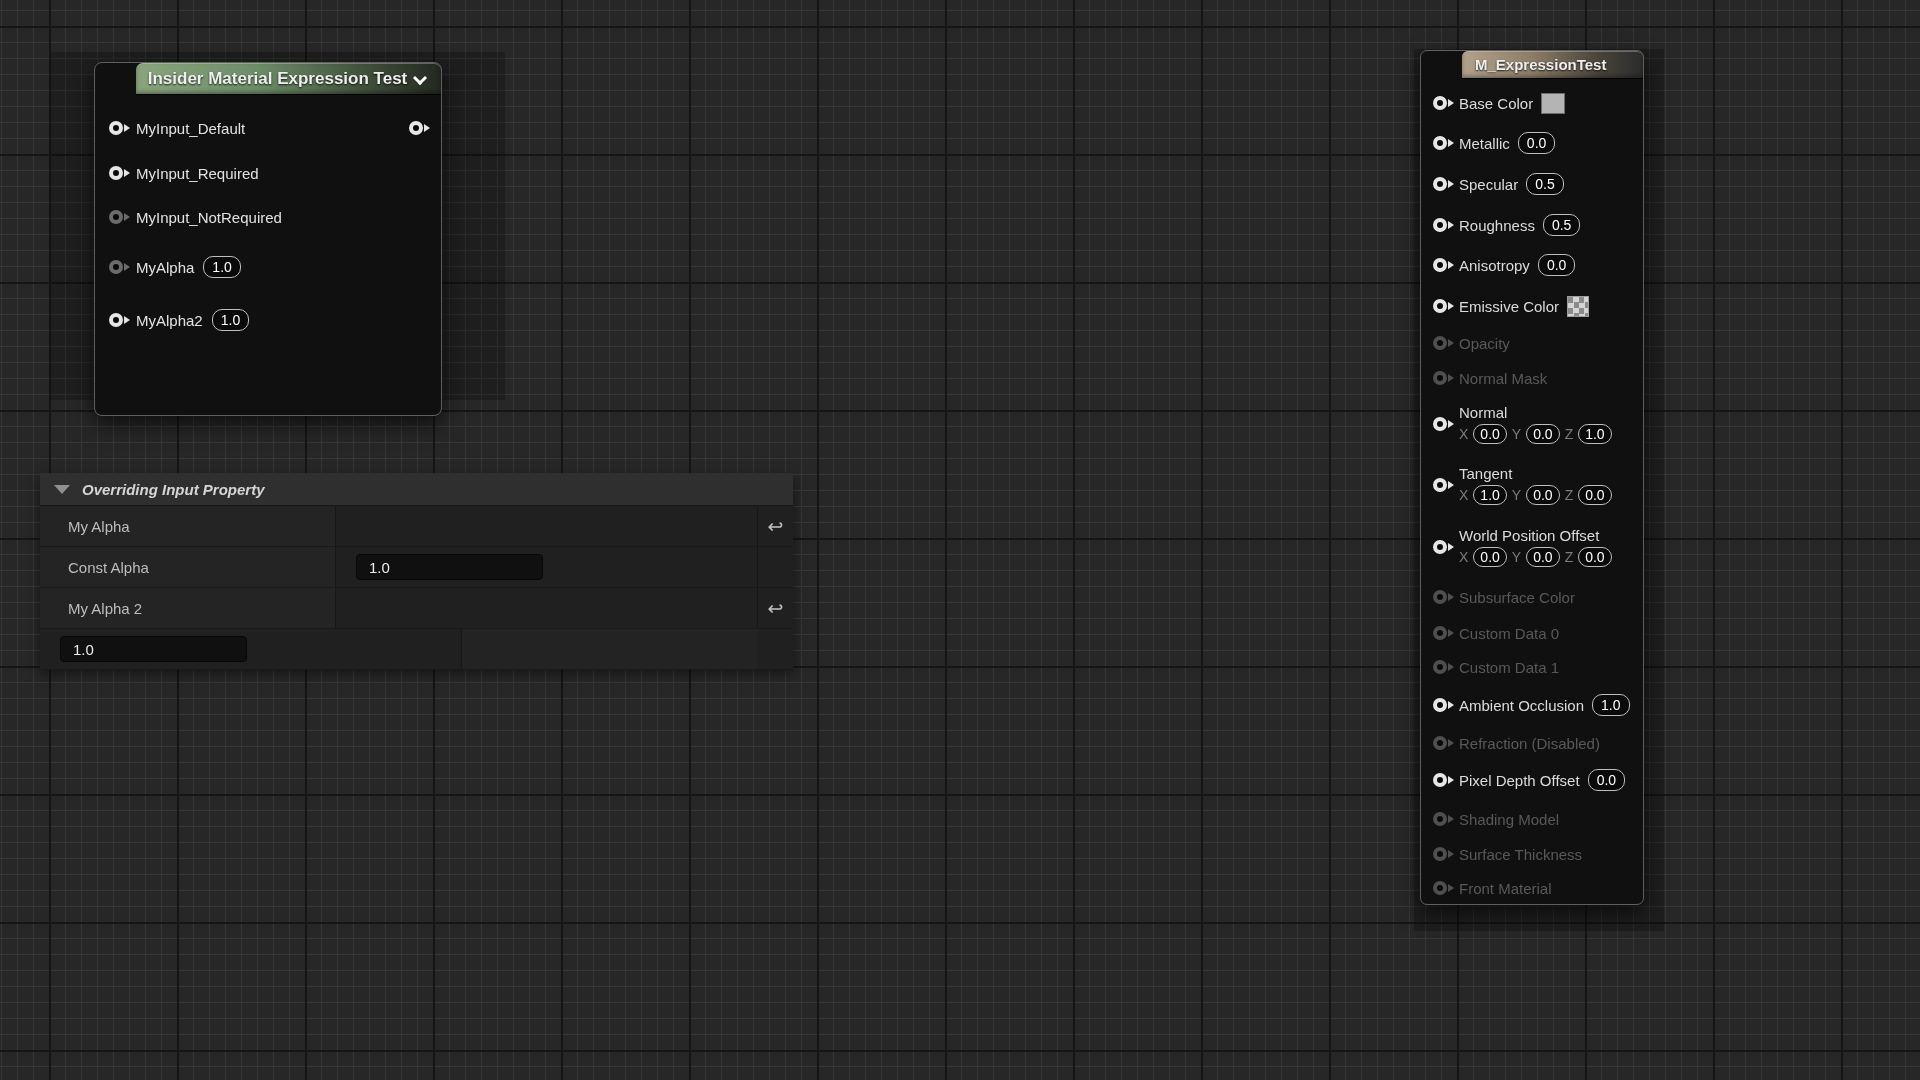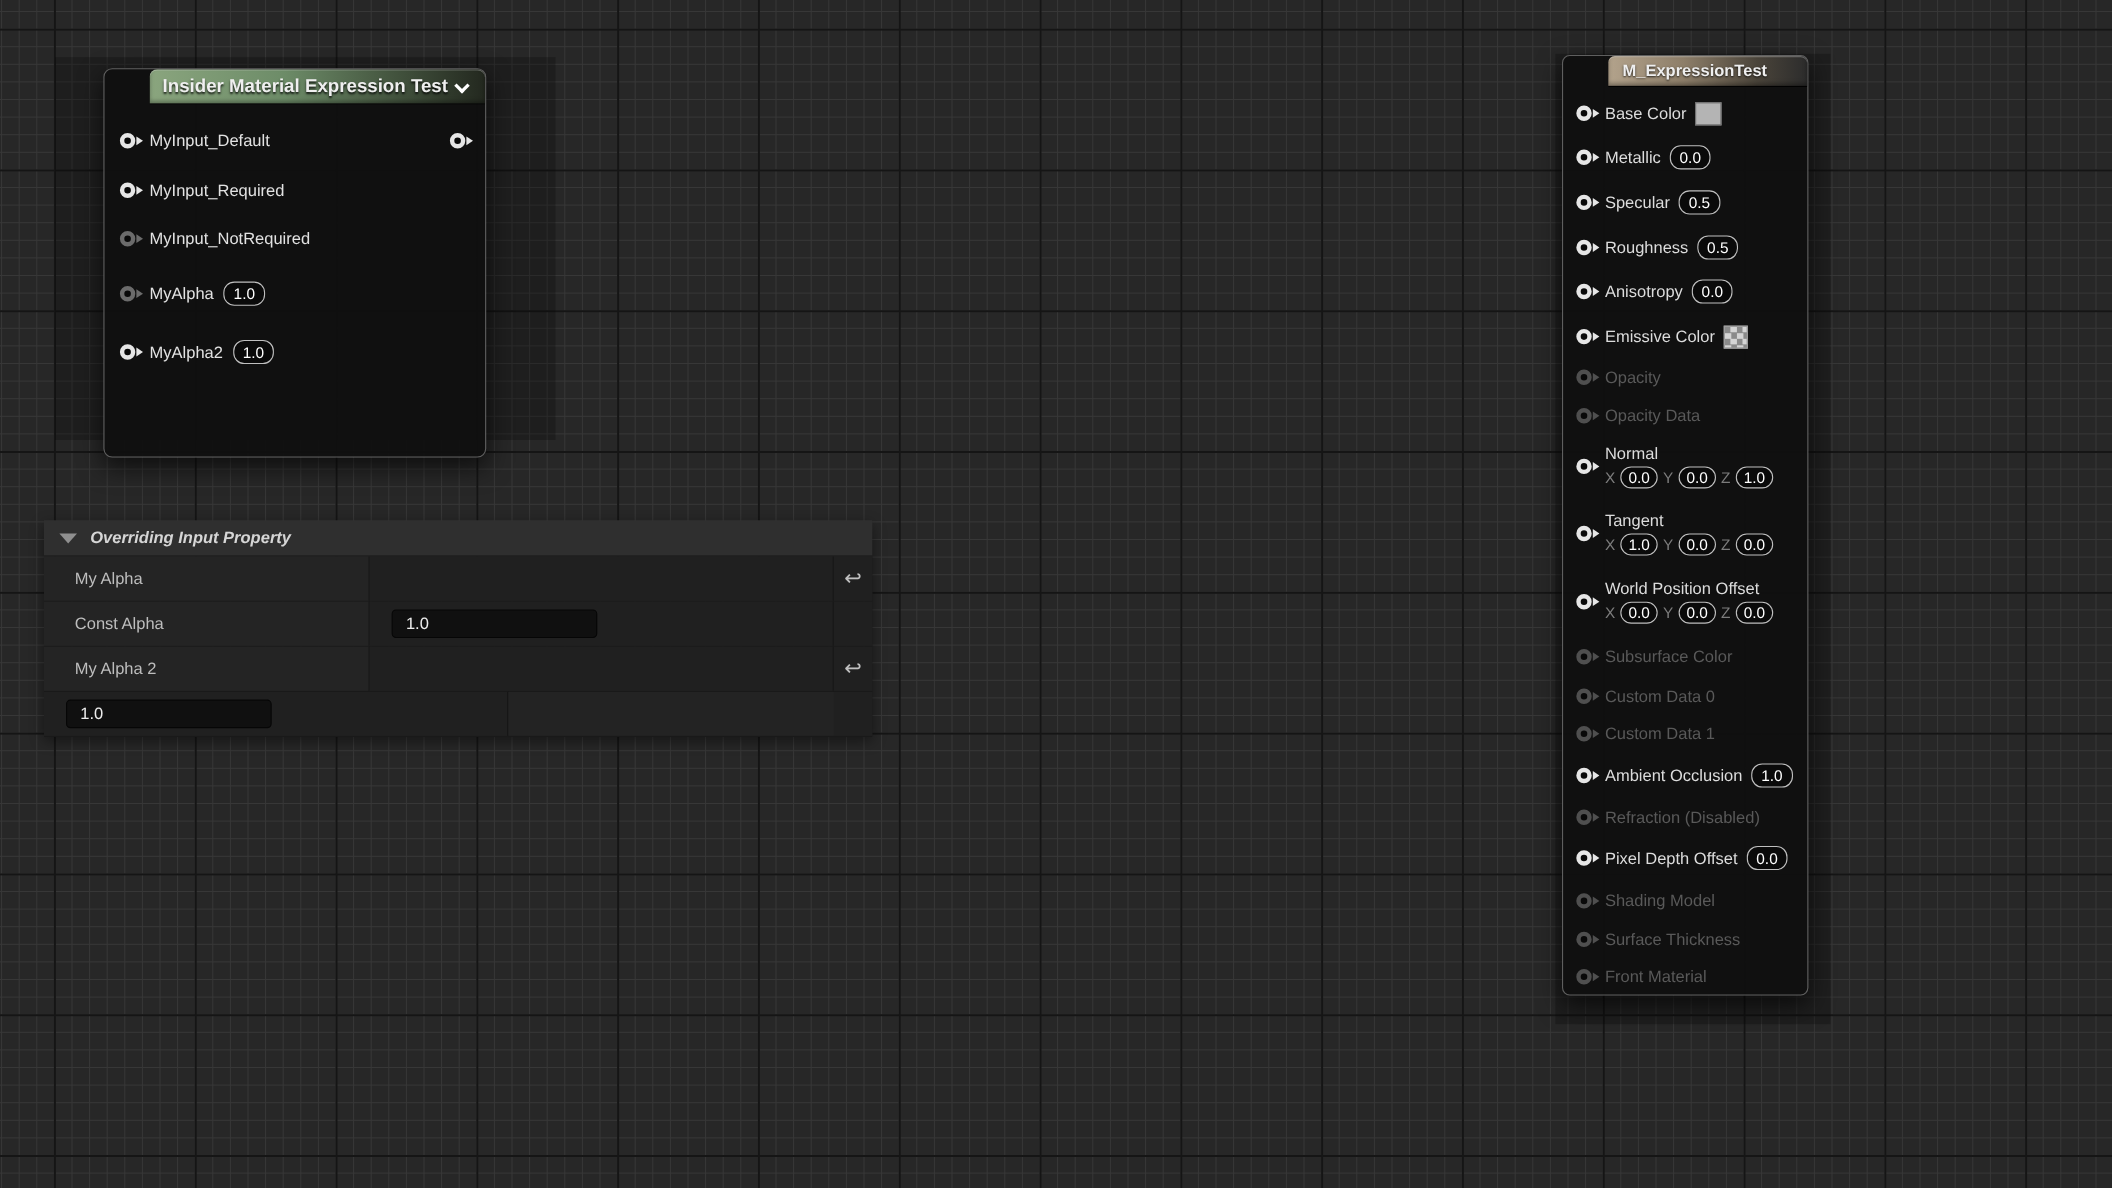--- a/index.html
+++ b/index.html
@@ -294,21 +294,21 @@
           <span class="ring"></span>
           <span class="tri"></span>
         </span>
       <span class="plabel">Opacity</span>
     </div>
     <div class="rrow off" style="top:313px">
       <span class="pin off">
           <span class="ring"></span>
           <span class="tri"></span>
         </span>
-      <span class="plabel">Opacity Data</span>
+      <span class="plabel">Normal Mask</span>
     </div>
 
     <div class="rrow vec" style="top:350px">
       <span class="pin">
           <span class="ring"></span>
           <span class="tri"></span>
         </span>
       <div class="vcol">
         <span class="plabel">Normal</span>
         <div class="vxyz">

